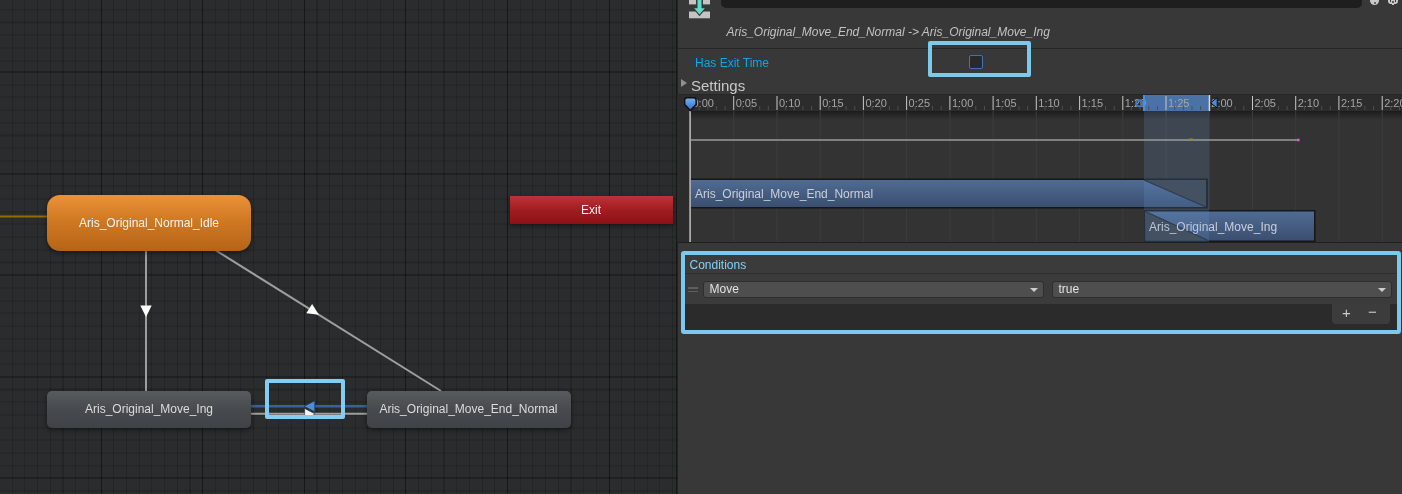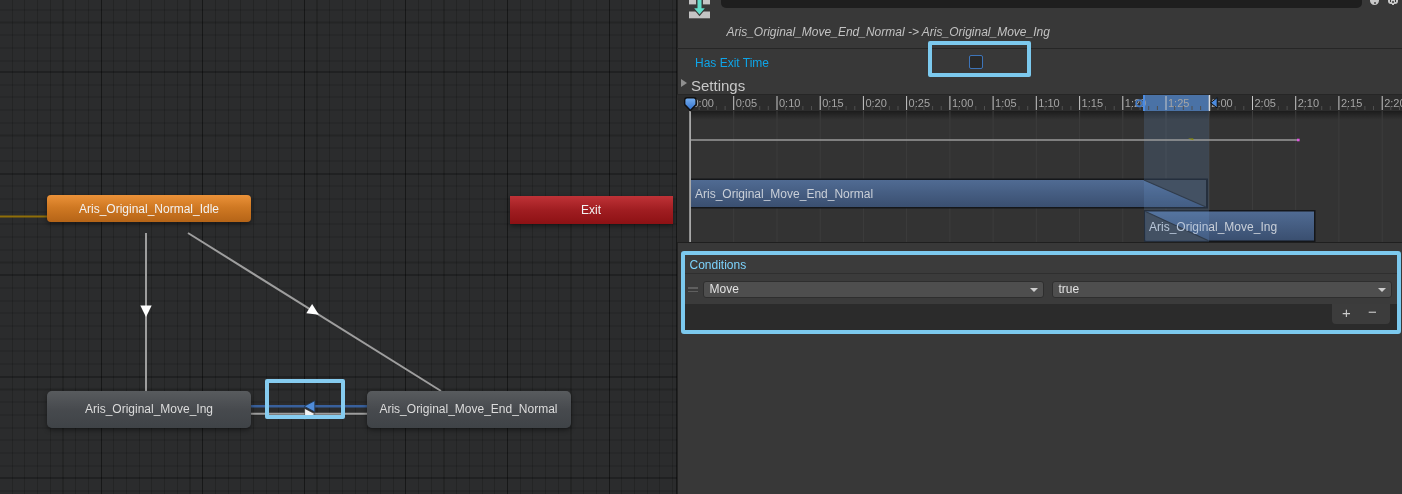--- a/index.html
+++ b/index.html
@@ -20,21 +20,21 @@
 <line x1="0" y1="216.5" x2="47" y2="216.5" stroke="#8f6e08" stroke-width="2"></line>
 <line x1="146" y1="233" x2="146" y2="392" stroke="#9e9e9e" stroke-width="2"></line>
 <path d="M140.3 305.5 L151.7 305.5 L146 317 Z" fill="#fff"></path>
 <line x1="188" y1="233" x2="441" y2="391" stroke="#9e9e9e" stroke-width="2"></line>
 <path d="M318.9 314.7 L306.3 313.3 L312.1 304.0 Z" fill="#fff"></path>
 <line x1="251" y1="406.3" x2="367" y2="406.3" stroke="#38609c" stroke-width="2.4"></line>
 <line x1="251" y1="413.8" x2="367" y2="413.8" stroke="#9e9e9e" stroke-width="2"></line>
 <path d="M304.2 406.3 L314.8 400.7 L314.8 411.9 Z" fill="#4f8cda" stroke="#20354f" stroke-width="0.8"></path>
 <path d="M315.2 414 L304.6 408.4 L304.6 419.6 Z" fill="#f2f2f2" stroke="#333" stroke-width="0.6"></path>
 </svg>
-<div style="position:absolute;left:47px;top:195px;width:204px;height:27px;background:linear-gradient(180deg,#eb9239 0%,#d07923 45%,#b56417 100%);border-radius:4px;box-shadow:0 2px 5px rgba(0,0,0,0.45);display:flex;align-items:center;justify-content:center;color:#f2f2f2;font-size:12px;">Aris_Original_Normal_Idle</div>
+<div style="position:absolute;left:47px;top:195px;width:204px;height:56px;background:linear-gradient(180deg,#eb9239 0%,#d07923 45%,#b56417 100%);border-radius:13px;box-shadow:0 2px 5px rgba(0,0,0,0.45);display:flex;align-items:center;justify-content:center;color:#f2f2f2;font-size:12px;">Aris_Original_Normal_Idle</div>
     <div style="position:absolute;left:509.5px;top:195.5px;width:163px;height:28.5px;background:linear-gradient(180deg,#bf3237 0%,#a01d21 50%,#8d1114 100%);border-radius:0;box-shadow:0 2px 5px rgba(0,0,0,0.45);display:flex;align-items:center;justify-content:center;color:#f2f2f2;font-size:12px;">Exit</div>
     <div style="position:absolute;left:47px;top:391px;width:204px;height:36.5px;background:linear-gradient(180deg,#585b5e 0%,#474a4e 50%,#3f4347 100%);border-radius:5px;box-shadow:0 2px 5px rgba(0,0,0,0.45);display:flex;align-items:center;justify-content:center;color:#dcdcdc;font-size:12px;">Aris_Original_Move_Ing</div>
     <div style="position:absolute;left:366.5px;top:391px;width:204px;height:36.5px;background:linear-gradient(180deg,#585b5e 0%,#474a4e 50%,#3f4347 100%);border-radius:5px;box-shadow:0 2px 5px rgba(0,0,0,0.45);display:flex;align-items:center;justify-content:center;color:#dcdcdc;font-size:12px;">Aris_Original_Move_End_Normal</div>
 <div style="position:absolute;left:265px;top:378.8px;width:79.5px;height:40px;border:4px solid #86ccf0;border-radius:2px;box-sizing:border-box;"></div>
 <div id="insp"></div>
 
 <div style="position:absolute;left:721px;top:0;width:641px;height:7.5px;background:#1e1e1e;border-radius:0 0 5px 5px;"></div>
 <svg width="24" height="19" viewBox="0 0 24 19" style="position:absolute;left:687.5px;top:0">
 <rect x="1" y="0" width="7.2" height="4.4" fill="#c4c4c4"></rect>
 <rect x="14.8" y="0" width="7.2" height="4.4" fill="#c4c4c4"></rect>

